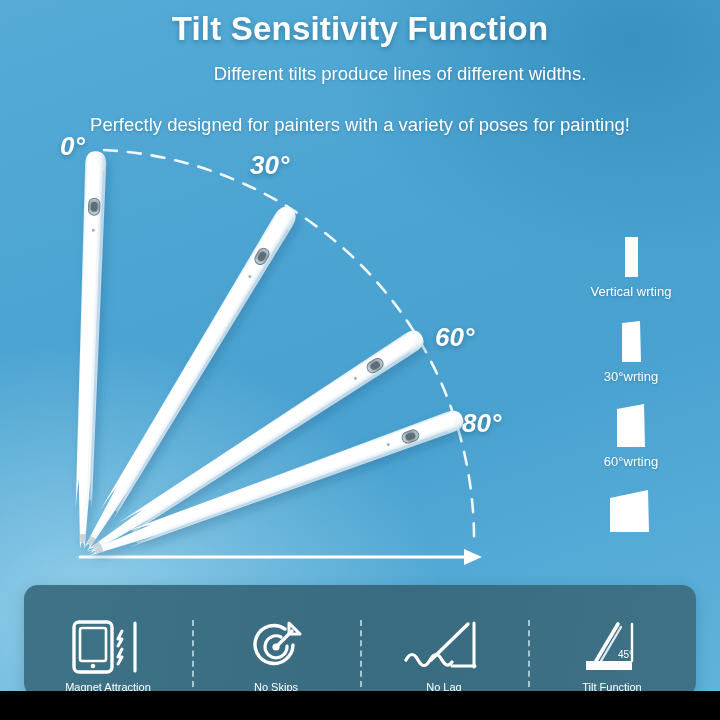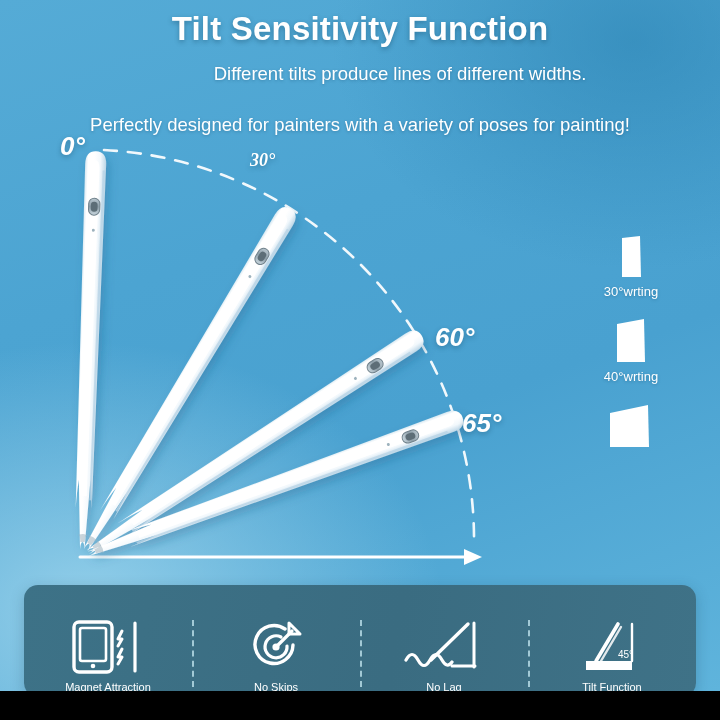--- a/index.html
+++ b/index.html
@@ -210,43 +210,51 @@
       <g transform="rotate(57)">
           <use href="#stylus"></use>
         </g>
       <g transform="rotate(70)">
           <use href="#stylus"></use>
         </g>
     </g>
   </svg>
 
   <div class="angle-label" style="left:60px;  top:131px; font-size:26px;">0°</div>
-  <div class="angle-label" style="left:250px; top:150px; font-size:18px;font-family:Liberation Serif, serif;">30°</div>
+  <div class="angle-label" style="left:250px; top:150px; font-size:26px;">30°</div>
   <div class="angle-label" style="left:435px; top:322px; font-size:26px;">60°</div>
-  <div class="angle-label" style="left:462px; top:408px; font-size:26px;">65°</div>
+  <div class="angle-label" style="left:462px; top:408px; font-size:26px;">80°</div>
 
   <div class="legend">
 
+    <div class="legend-item">
+      <div class="legend-swatch-wrap">
+        <svg width="40" height="46" viewBox="0 0 40 46">
+          <polygon points="14,3 27,3 27,43 14,43" fill="#ffffff"></polygon>
+        </svg>
+      </div>
+      <div class="legend-label">Vertical wrting</div>
+    </div>
 
     <div class="legend-item">
       <div class="legend-swatch-wrap">
         <svg width="44" height="46" viewBox="0 0 44 46">
           <polygon points="13,4 31,2 32,43 13,43" fill="#ffffff"></polygon>
         </svg>
       </div>
       <div class="legend-label">30°wrting</div>
     </div>
 
     <div class="legend-item">
       <div class="legend-swatch-wrap">
         <svg width="50" height="48" viewBox="0 0 50 48">
           <polygon points="11,7 38,2 39,45 11,45" fill="#ffffff"></polygon>
         </svg>
       </div>
-      <div class="legend-label">40°wrting</div>
+      <div class="legend-label">60°wrting</div>
     </div>
 
     <div class="legend-item">
       <div class="legend-swatch-wrap">
         <svg width="58" height="48" viewBox="0 0 58 48">
           <polygon points="8,11 46,3 47,45 8,45" fill="#ffffff"></polygon>
         </svg>
       </div>
     </div>
 

